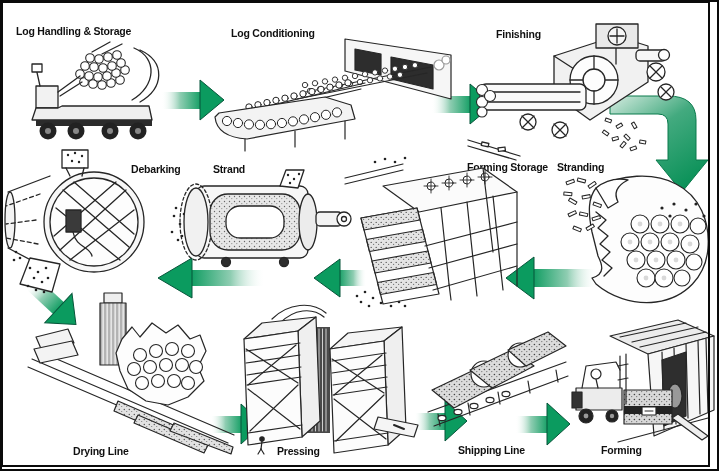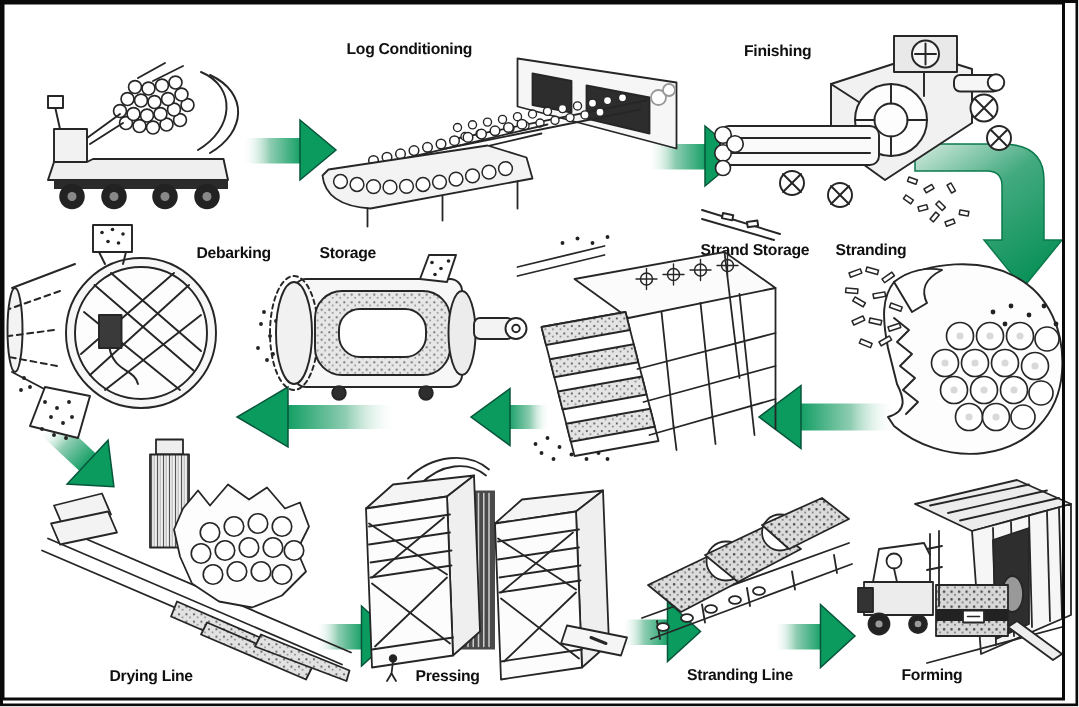--- a/index.html
+++ b/index.html
@@ -14,29 +14,30 @@
     letter-spacing:-0.2px;white-space:nowrap;
   }
   .ill,.arr{position:absolute;}
   svg{display:block;overflow:visible;}
 </style>
 </head>
 <body>
 
 <div class="canvas">
 
+  <span class="lbl" style="left:16px;top:25px">Log Handling &amp; Storage</span>
   <span class="lbl" style="left:231px;top:27px">Log Conditioning</span>
   <span class="lbl" style="left:496px;top:28px">Finishing</span>
-  <span class="lbl" style="left:467px;top:161px">Strand Storage</span>
+  <span class="lbl" style="left:467px;top:161px">Forming Storage</span>
   <span class="lbl" style="left:557px;top:161px">Stranding</span>
   <span class="lbl" style="left:131px;top:163px">Debarking</span>
-  <span class="lbl" style="left:213px;top:163px">Storage</span>
+  <span class="lbl" style="left:213px;top:163px">Strand</span>
   <span class="lbl" style="left:73px;top:445px">Drying Line</span>
   <span class="lbl" style="left:277px;top:445px">Pressing</span>
-  <span class="lbl" style="left:458px;top:444px">Stranding Line</span>
+  <span class="lbl" style="left:458px;top:444px">Shipping Line</span>
   <span class="lbl" style="left:601px;top:444px">Forming</span>
 
   <svg class="arr" style="left:162px;top:77px" width="62" height="46" viewBox="0 0 62 46">
     <defs>
         <linearGradient id="ga1" x1="0" y1="0" x2="1" y2="0">
           <stop offset="0" stop-color="#fff" stop-opacity="0.1"></stop>
           <stop offset="0.45" stop-color="#8fcdb2"></stop>
           <stop offset="1" stop-color="#0d9c60"></stop>
         </linearGradient>
       </defs>

